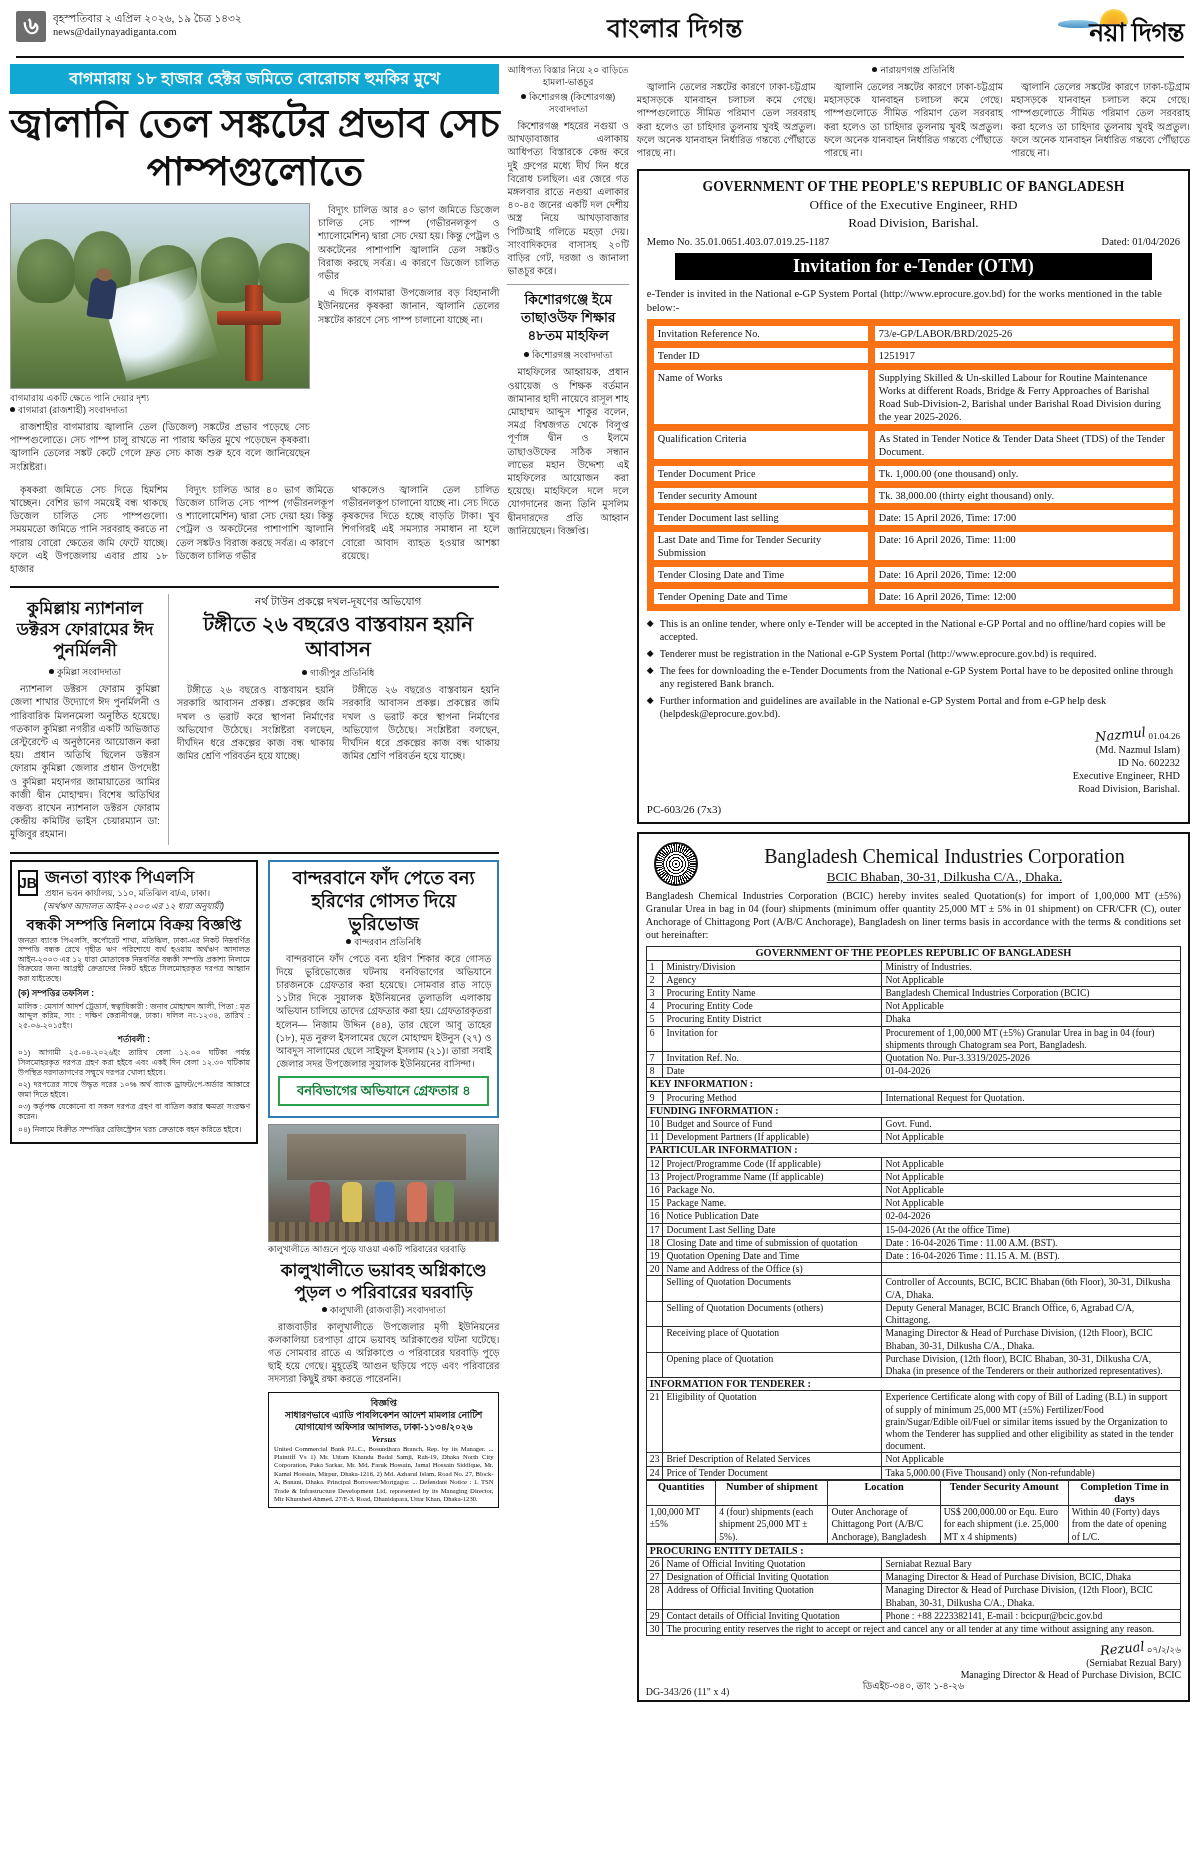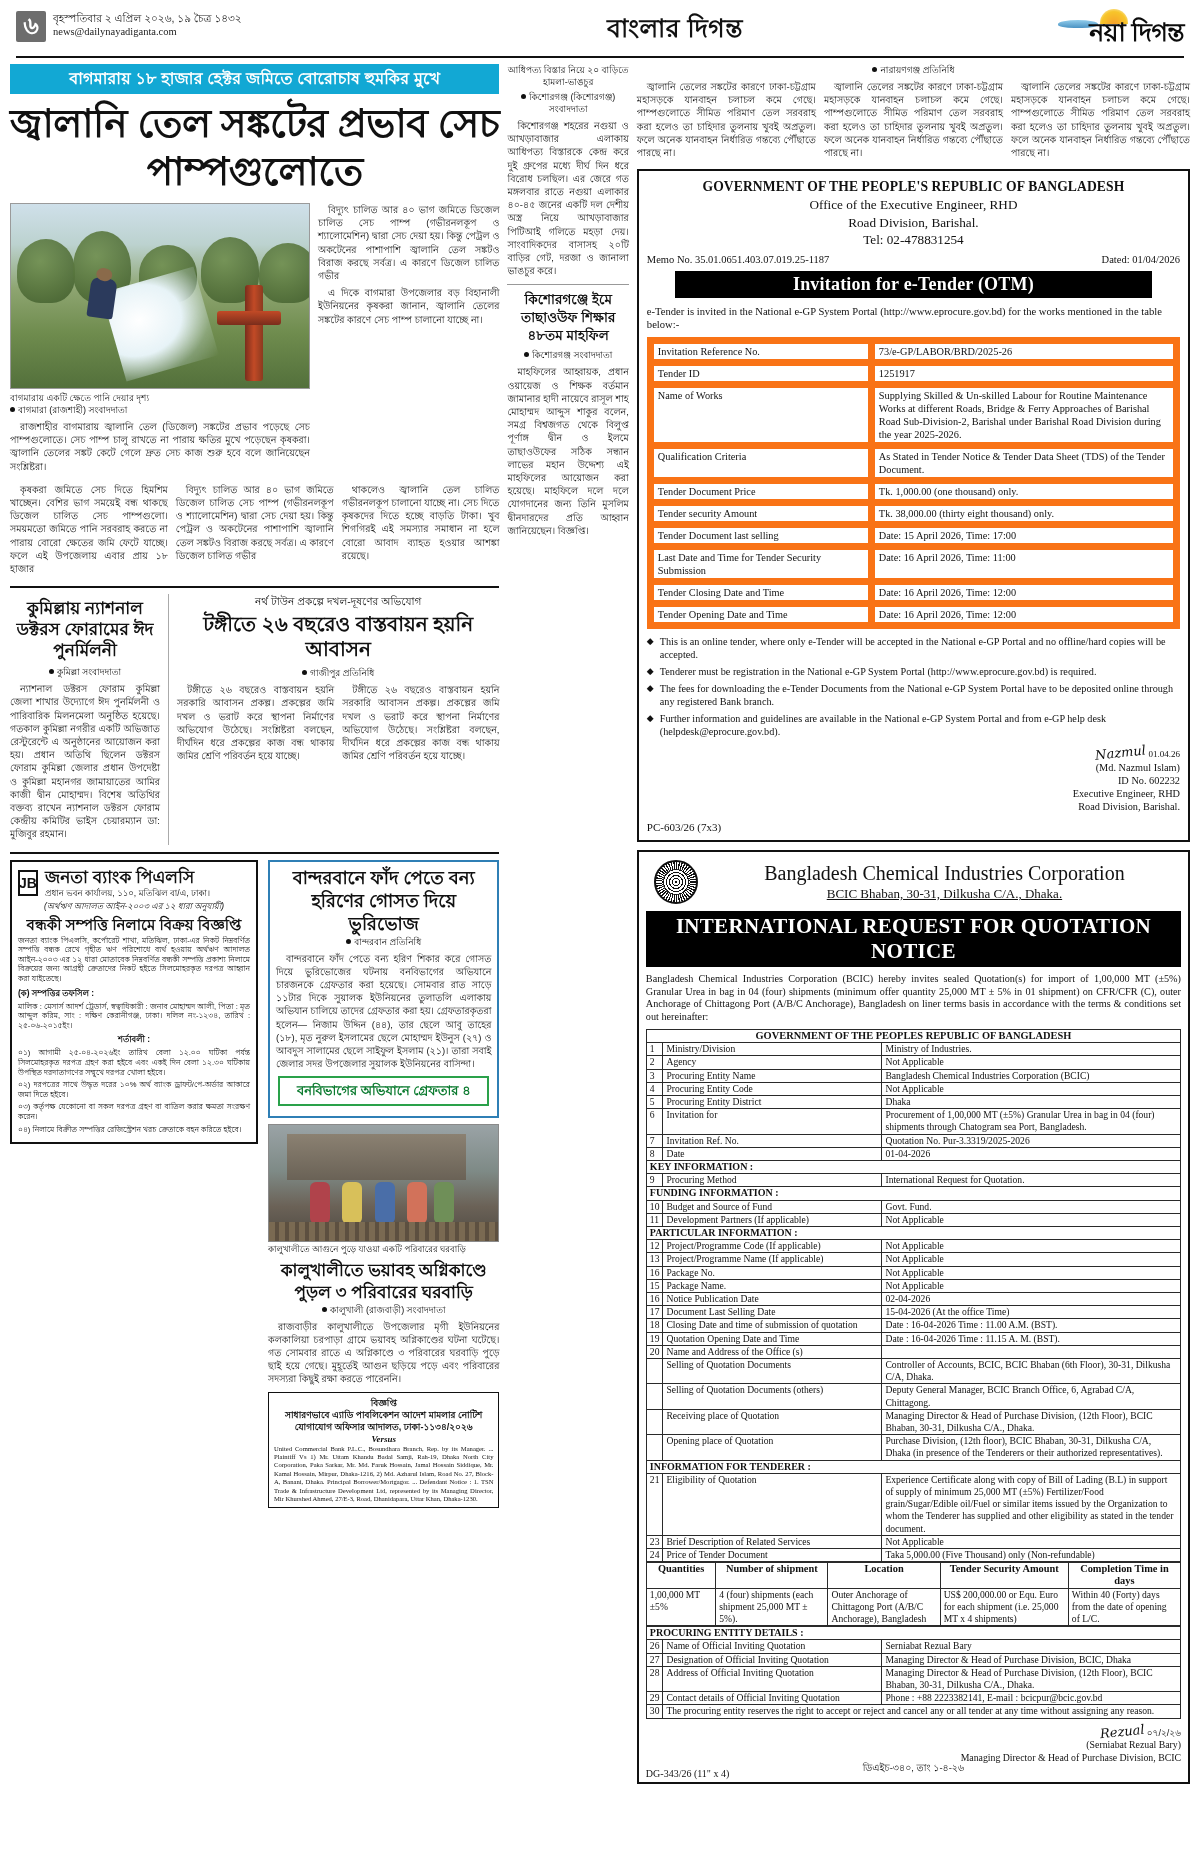--- a/index.html
+++ b/index.html
@@ -389,21 +389,20 @@
           </div>
         <div class="c txt bn">
             <p>জ্বালানি তেলের সঙ্কটের কারণে ঢাকা-চট্টগ্রাম মহাসড়কে যানবাহন চলাচল কমে গেছে। পাম্পগুলোতে সীমিত পরিমাণ তেল সরবরাহ করা হলেও তা চাহিদার তুলনায় খুবই অপ্রতুল। ফলে অনেক যানবাহন নির্ধারিত গন্তব্যে পৌঁছাতে পারছে না।</p>
           </div>
       </div>
 
       <div class="notice-box">
         <div class="gov-title">GOVERNMENT OF THE PEOPLE'S REPUBLIC OF BANGLADESH</div>
         <div class="gov-sub">Office of the Executive Engineer, RHD</div>
         <div class="gov-sub">Road Division, Barishal.</div>
-        <div class="gov-sub">Tel: 02-478831254</div>
         <div class="memo-row">
           <span>Memo No. 35.01.0651.403.07.019.25-1187</span>
           <span>Dated: 01/04/2026</span>
         </div>
         <div class="inv-banner">Invitation for e-Tender (OTM)</div>
         <div class="inv-lead">e-Tender is invited in the National e-GP System Portal (http://www.eprocure.gov.bd) for the works mentioned in the table below:-</div>
 
         <table class="t">
           <tbody>
             <tr>
@@ -482,21 +481,20 @@
       </div>
 
       <div class="bcic-box" style="margin-top:8px">
         <div class="bcic-head">
           <div class="bcic-seal"></div>
           <div class="bcic-titles">
             <div class="bcic-t1">Bangladesh Chemical Industries Corporation</div>
             <div class="bcic-t2">BCIC Bhaban, 30-31, Dilkusha C/A., Dhaka.</div>
           </div>
         </div>
-        <div class="irfq-banner">INTERNATIONAL REQUEST FOR QUOTATION NOTICE</div>
         <div class="bcic-lead">Bangladesh Chemical Industries Corporation (BCIC) hereby invites sealed Quotation(s) for import of 1,00,000 MT (±5%) Granular Urea in bag in 04 (four) shipments (minimum offer quantity 25,000 MT ± 5% in 01 shipment) on CFR/CFR (C), outer Anchorage of Chittagong Port (A/B/C Anchorage), Bangladesh on liner terms basis in accordance with the terms &amp; conditions set out hereinafter:</div>
 
         <table class="b">
           <tbody>
             <tr class="ctr">
                 <td colspan="3">GOVERNMENT OF THE PEOPLES REPUBLIC OF BANGLADESH</td>
               </tr>
 
             <tr>
                 <td class="num">1</td>

